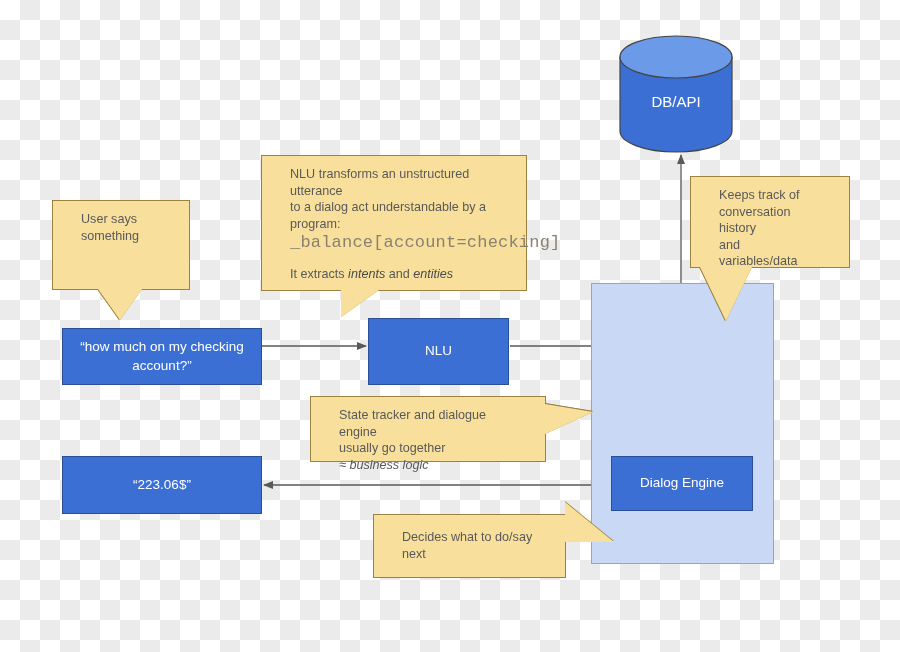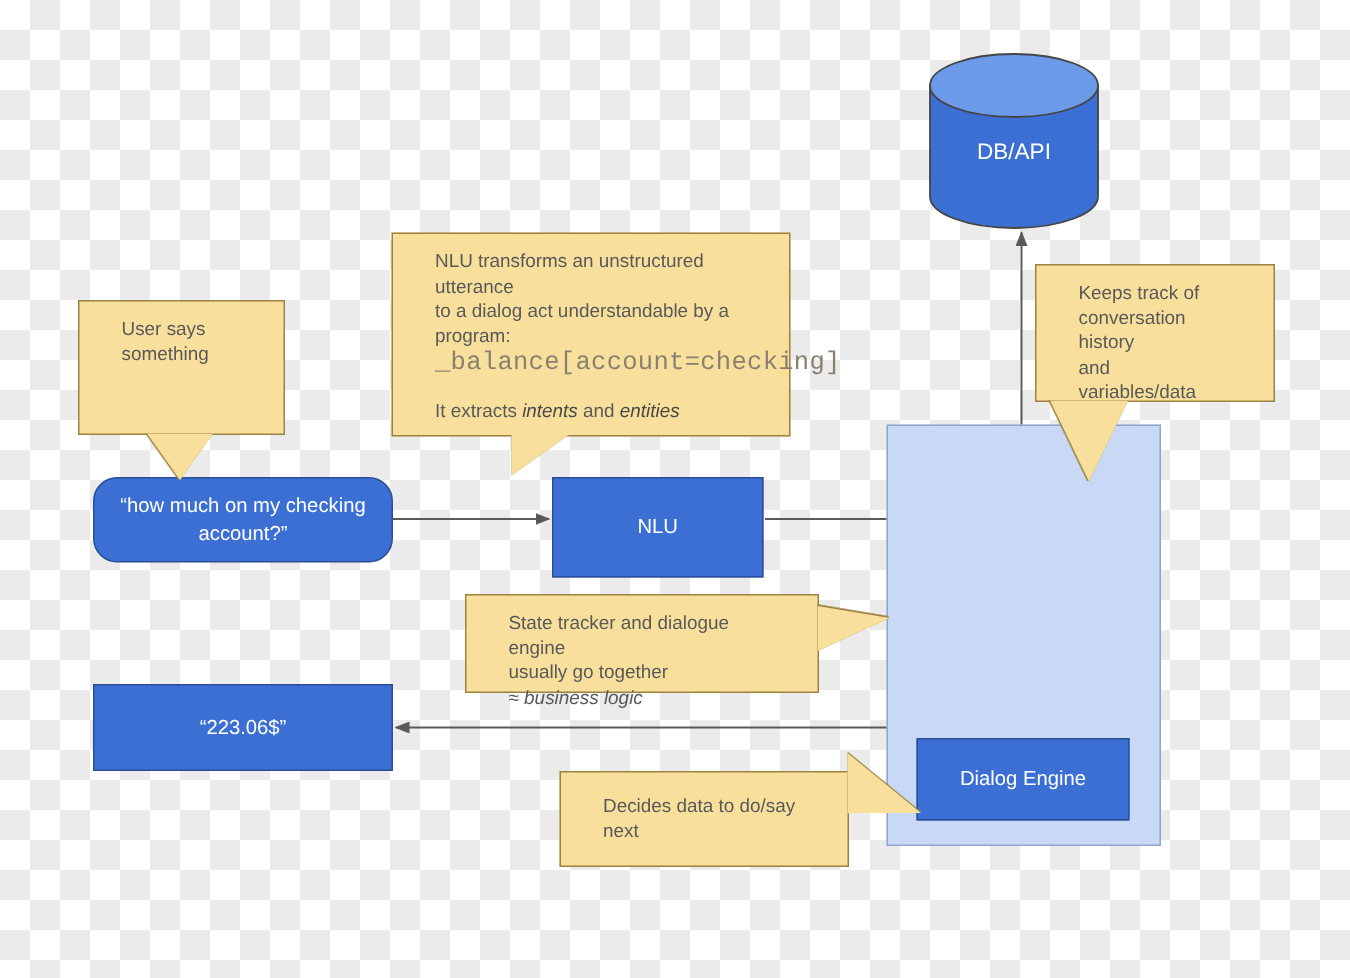--- a/index.html
+++ b/index.html
@@ -102,30 +102,30 @@
 
     <line x1="681" y1="373" x2="681" y2="455" stroke="#595959" stroke-width="1.3" marker-end="url(#arrowEnd)"></line>
 
     <line x1="610" y1="485" x2="264" y2="485" stroke="#595959" stroke-width="1.3" marker-end="url(#arrowEnd)"></line>
   </svg>
 
   <div class="cyl-label" style="left:620px; top:93px; width:112px;">DB/API</div>
 
   <div class="group-container" style="left:591px; top:283px; width:183px; height:281px;"></div>
 
-  <div class="bluebox" style="left:62px; top:318px; width:200px; height:57px;border-radius:16px;">
+  <div class="bluebox" style="left:62px; top:328px; width:200px; height:57px;">
     <span>“how much on my checking account?”</span>
   </div>
 
   <div class="bluebox" style="left:368px; top:318px; width:141px; height:67px;">
     <span>NLU</span>
   </div>
 
 
-  <div class="bluebox" style="left:611px; top:456px; width:142px; height:55px;margin-top:36px;">
+  <div class="bluebox" style="left:611px; top:456px; width:142px; height:55px;">
     <span>Dialog Engine</span>
   </div>
 
   <div class="bluebox" style="left:62px; top:456px; width:200px; height:58px;">
     <span>“223.06$”</span>
   </div>
 
   <div class="callout" style="left:52px; top:200px; width:138px; height:90px;">
     <div>User says</div>
     <div>something</div>
@@ -171,21 +171,21 @@
     <div style="font-style:italic;">≈ business logic</div>
   </div>
 
   <div class="tail" style="left:545px; top:404px;
               border-top:8px solid transparent;
               border-bottom:22px solid transparent;
               border-left:48px solid #f8e09c;
               filter: drop-shadow(0 -0.7px 0 #9c8240) drop-shadow(0 0.7px 0 #9c8240);"></div>
 
   <div class="callout" style="left:373px; top:514px; width:193px; height:64px; display:flex; align-items:center;">
-    <div>Decides data to do/say next</div>
+    <div>Decides what to do/say next</div>
   </div>
 
   <div class="tail" style="left:565px; top:502px;
               border-bottom:40px solid #f8e09c;
               border-right:49px solid transparent;
               filter: drop-shadow(0 -0.7px 0 #9c8240);"></div>
 
 </div>
 
 </body></html>

